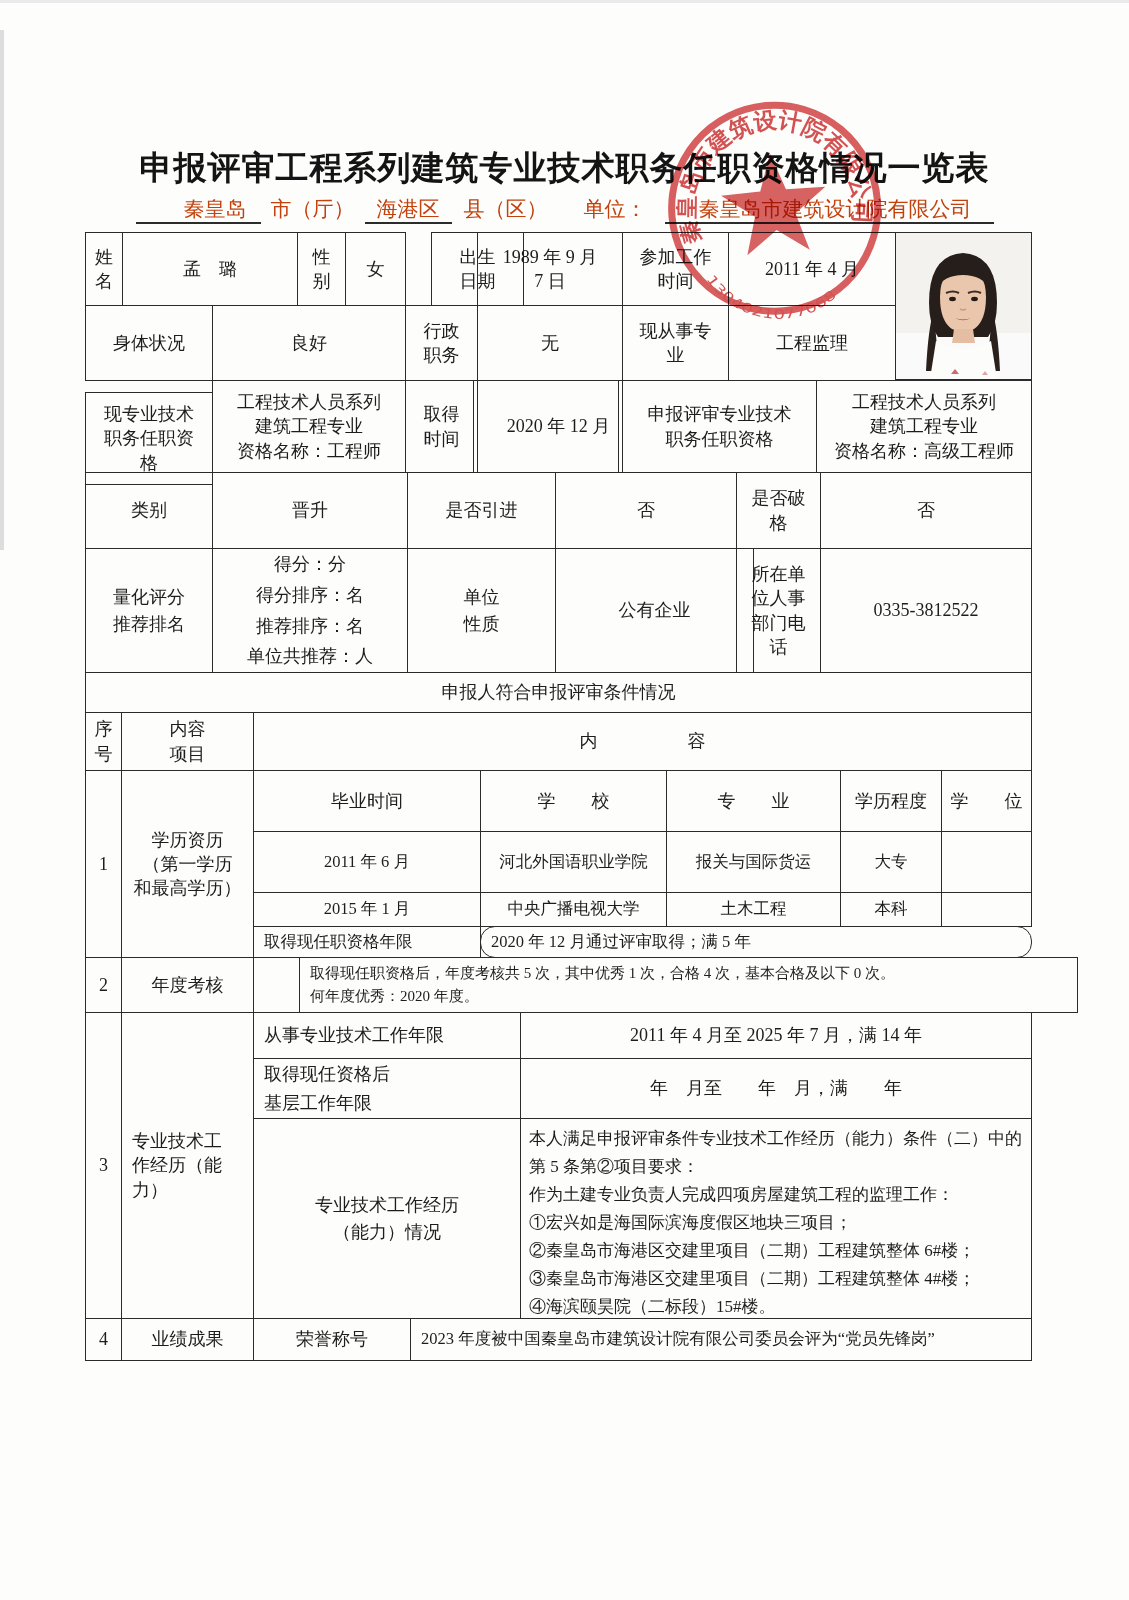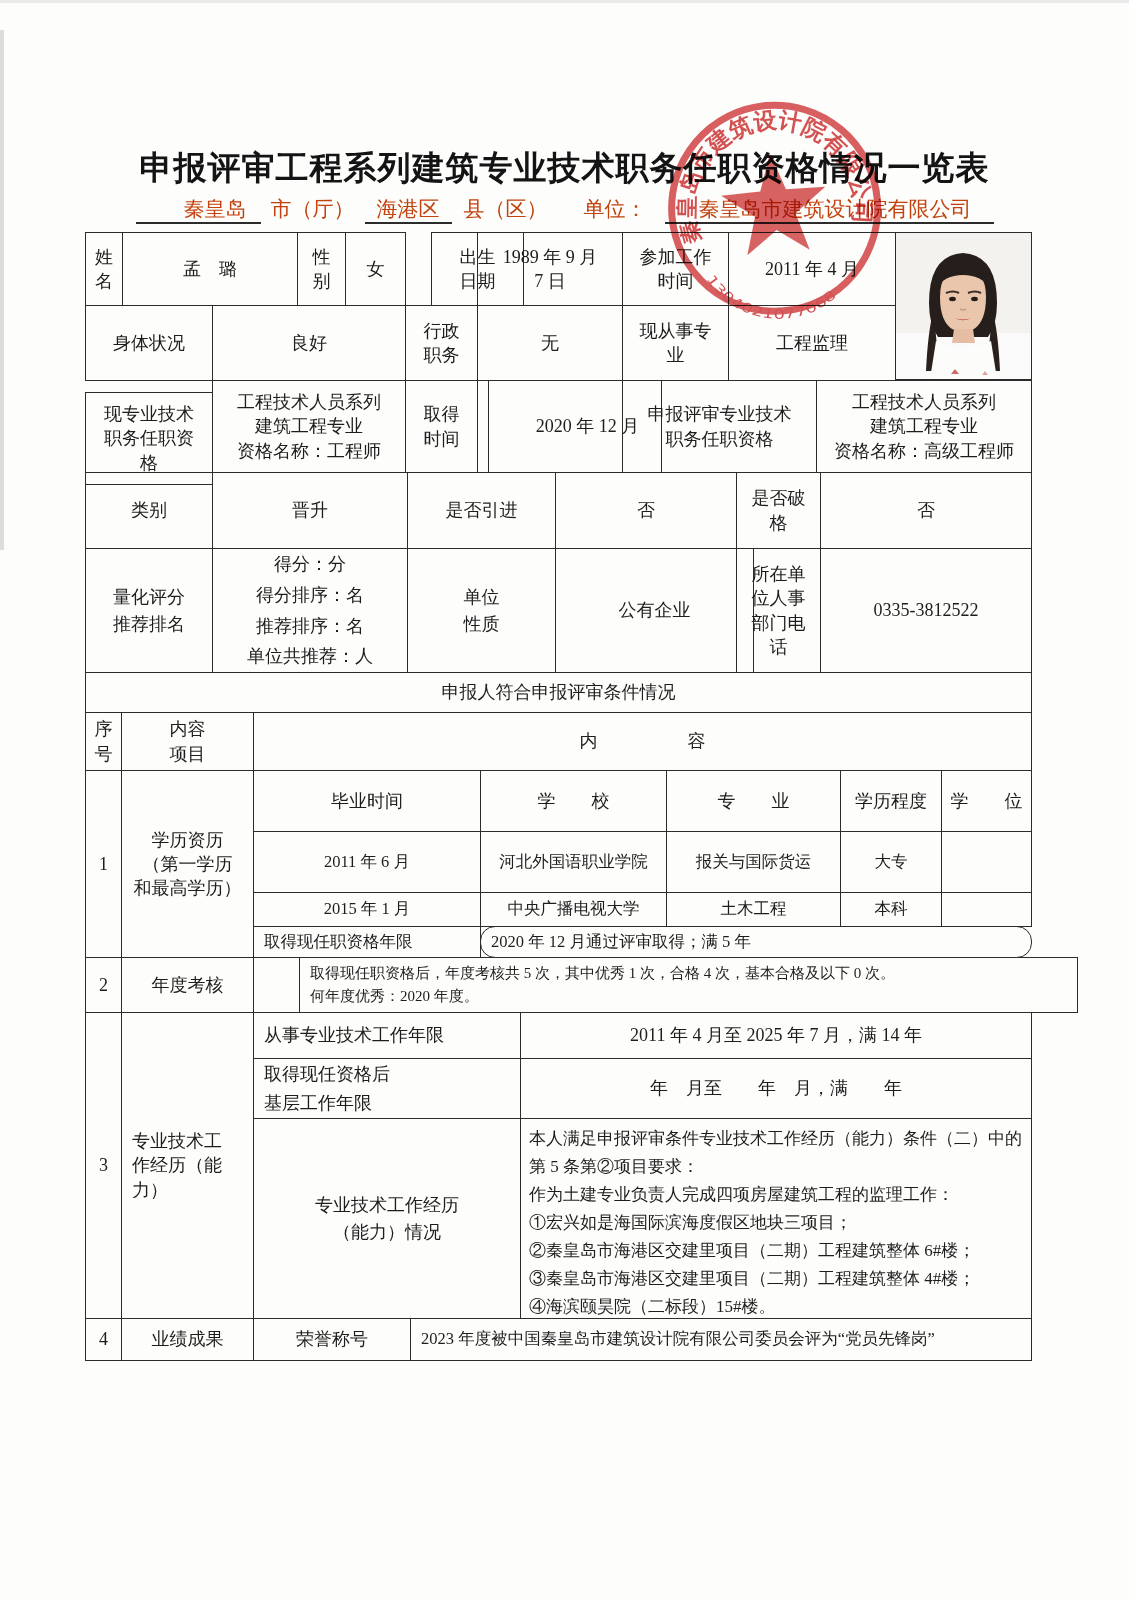--- a/index.html
+++ b/index.html
@@ -103,21 +103,21 @@
   <div class="cell" style="left:728px;top:305px;width:168px;height:76px;">工程监理</div>
 
   <div class="cell tight" style="left:85px;top:392px;width:128px;height:93px;">现专业技术
 职务任职资
 格</div>
   <div class="cell tight" style="left:212px;top:380px;width:194px;height:93px;">工程技术人员系列
 建筑工程专业
 资格名称：工程师</div>
   <div class="cell tight" style="left:405px;top:380px;width:73px;height:93px;">取得
 时间</div>
-  <div class="cell" style="left:488px;top:380px;width:174px;height:93px;padding-left:29px;">2020 年 12 月</div>
+  <div class="cell" style="left:473px;top:380px;width:146px;height:93px;padding-left:29px;">2020 年 12 月</div>
   <div class="cell tight" style="left:622px;top:380px;width:195px;height:93px;">申报评审专业技术
 职务任职资格</div>
   <div class="cell tight" style="left:816px;top:380px;width:216px;height:93px;">工程技术人员系列
 建筑工程专业
 资格名称：高级工程师</div>
 
   <div class="cell" style="left:85px;top:472px;width:128px;height:77px;">类别</div>
   <div class="cell" style="left:212px;top:472px;width:196px;height:77px;">晋升</div>
   <div class="cell" style="left:407px;top:472px;width:149px;height:77px;">是否引进</div>
   <div class="cell" style="left:555px;top:472px;width:182px;height:77px;">否</div>

